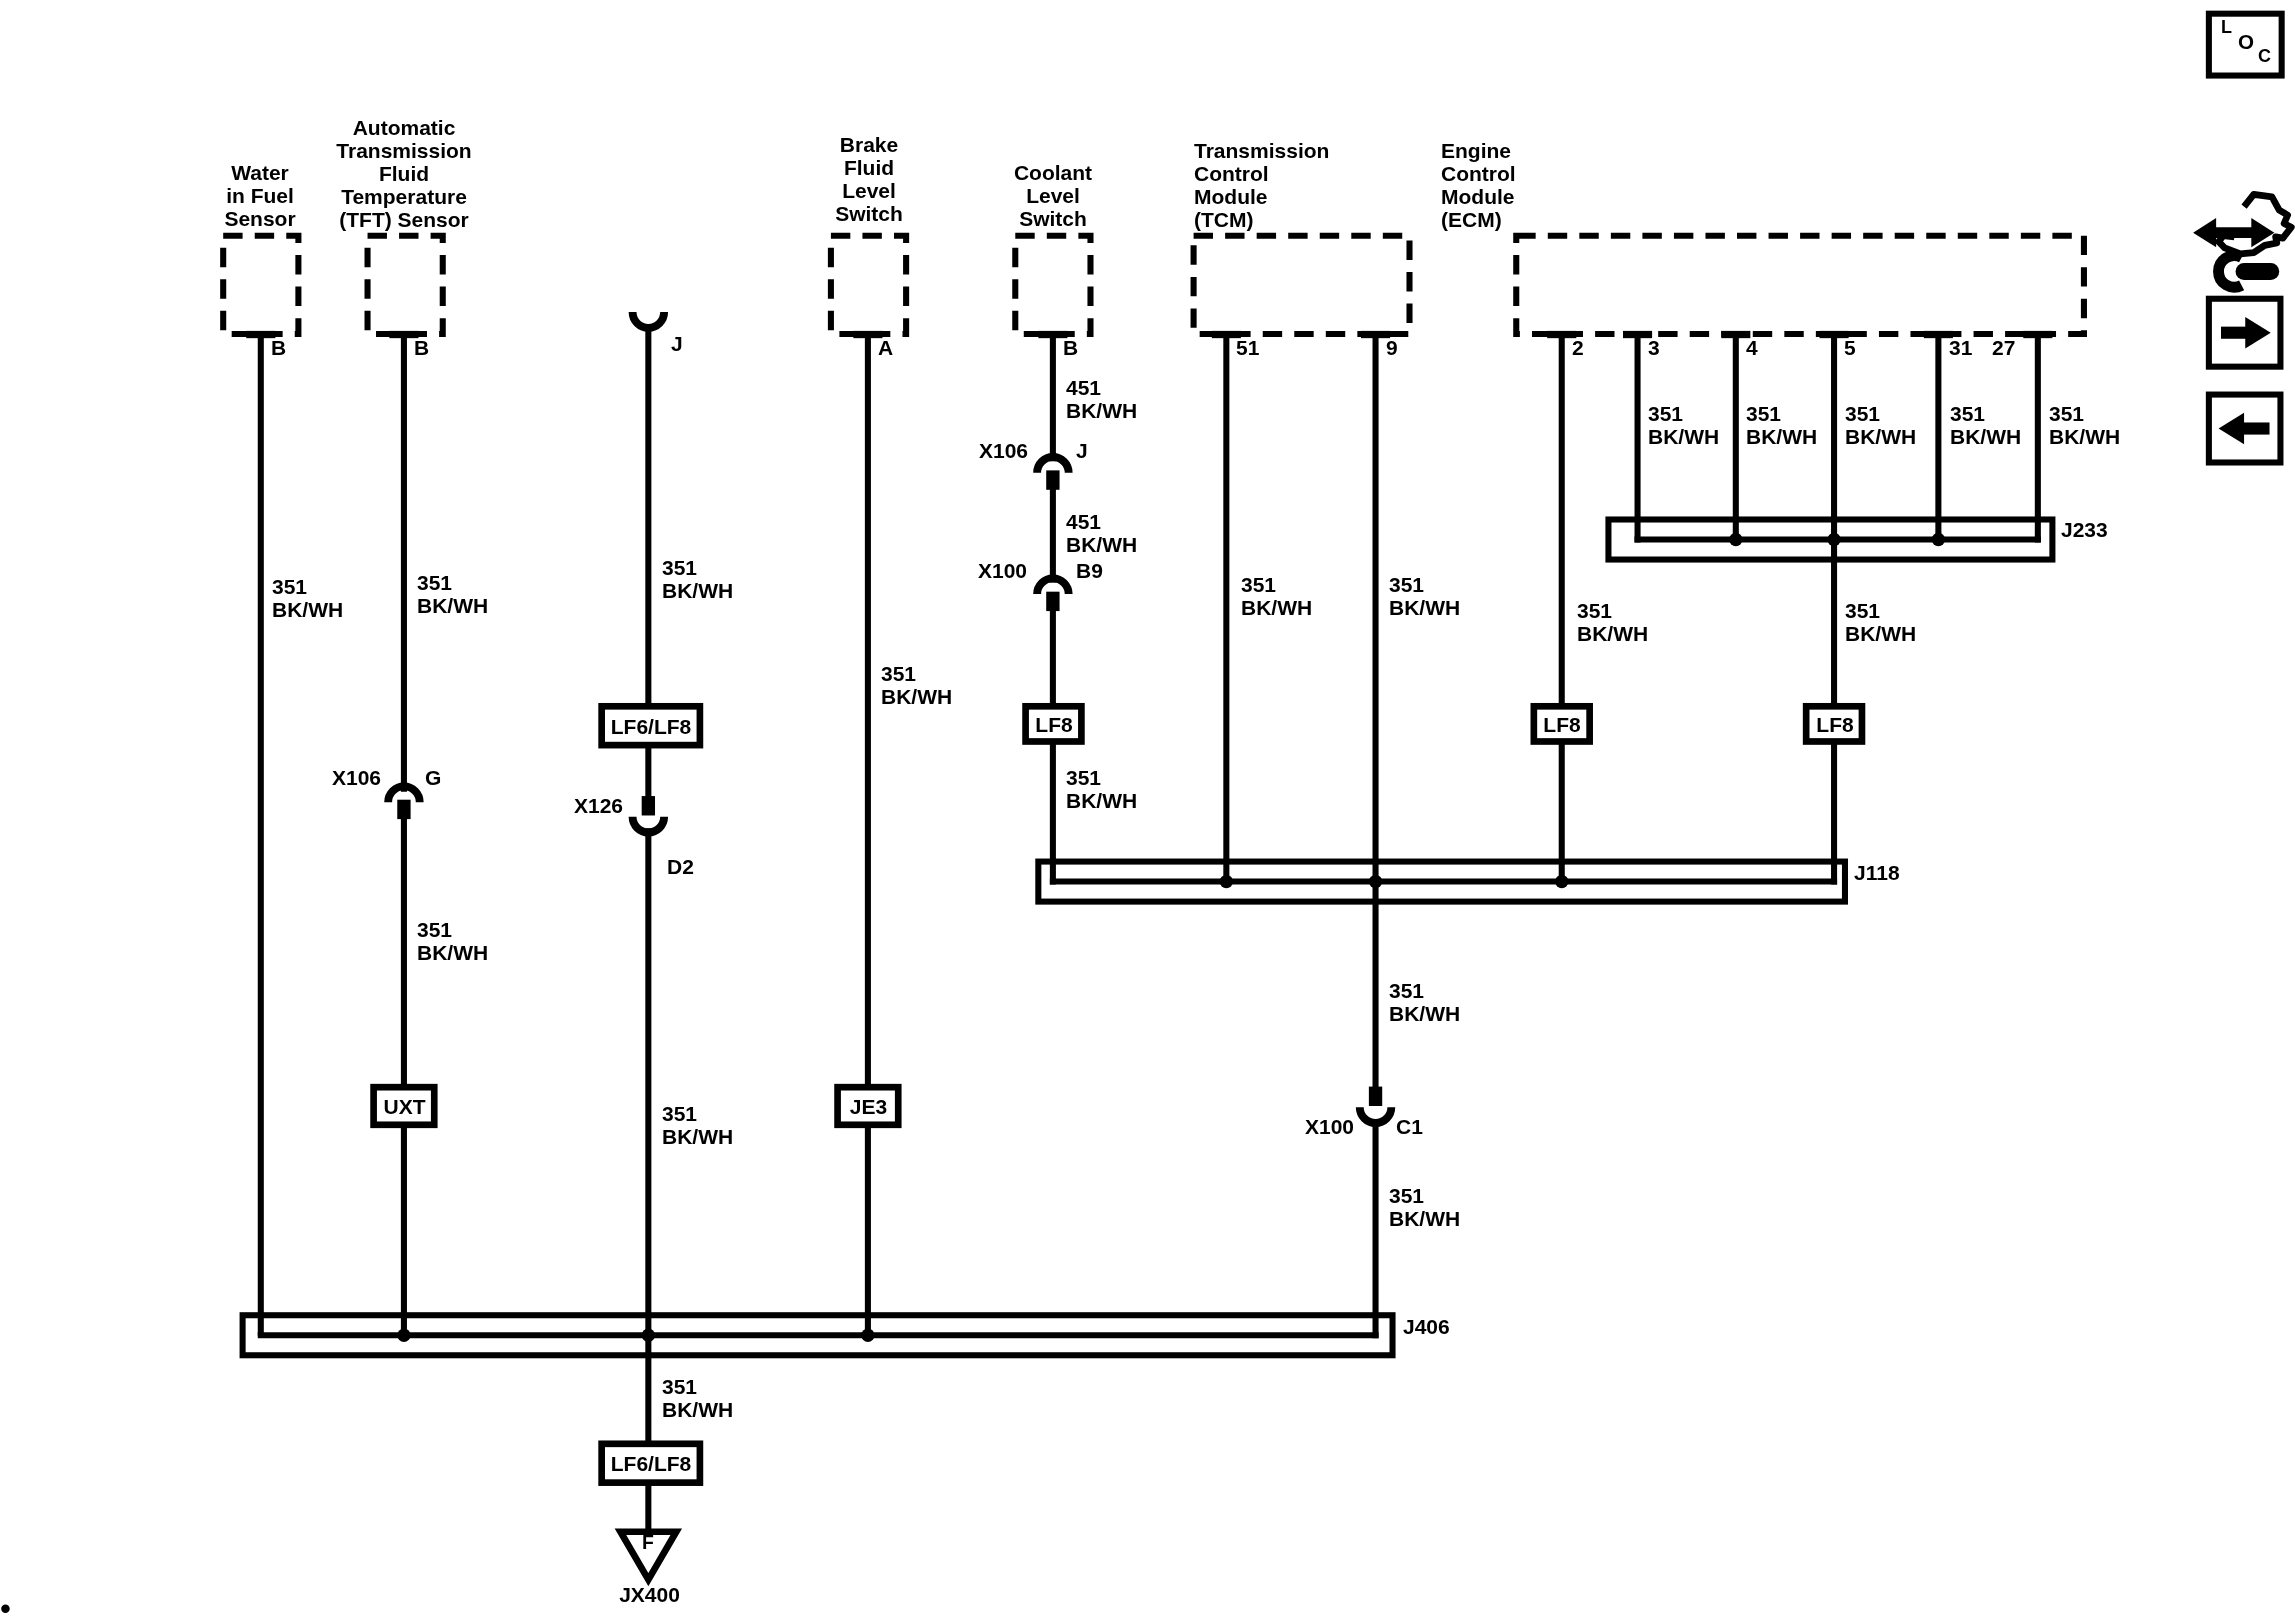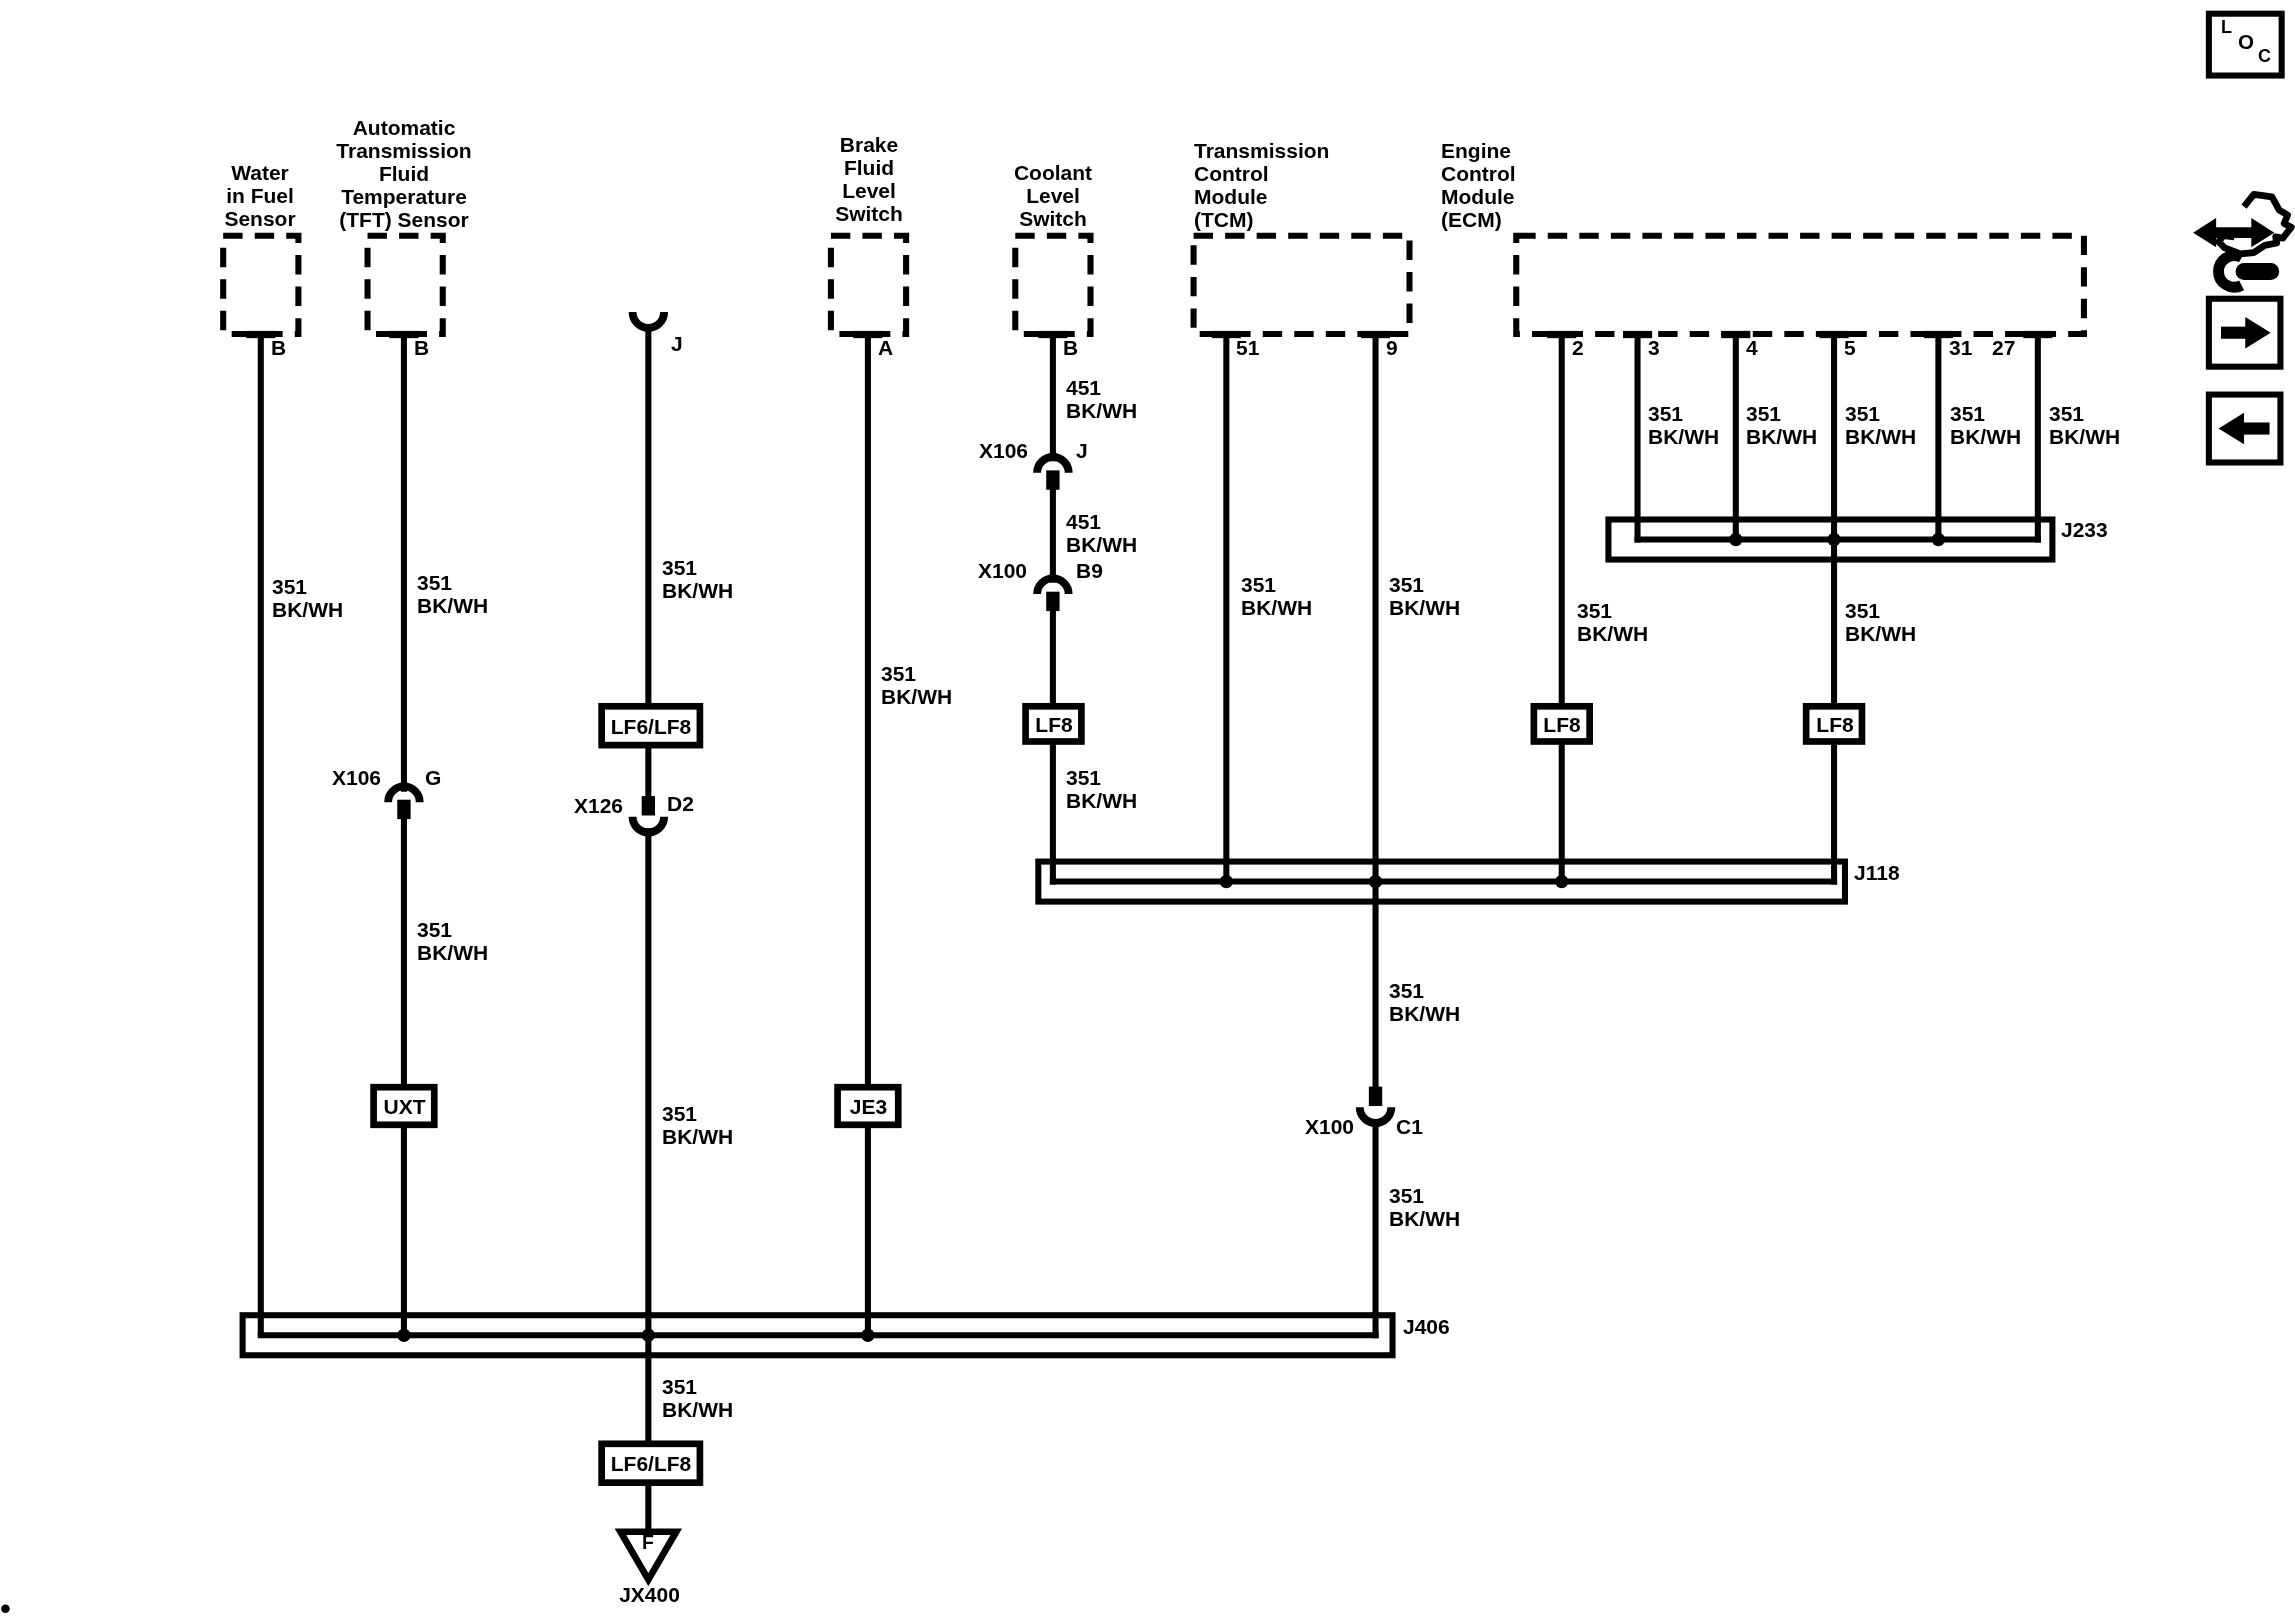--- a/index.html
+++ b/index.html
@@ -235,21 +235,21 @@
 <div class="lbl" style="left:662px;top:1375px">351
 BK/WH</div>
 
 <div class="lbl" style="left:332px;top:766px">X106</div>
 <div class="lbl" style="left:425px;top:766px">G</div>
 <div class="lbl" style="left:979px;top:439px">X106</div>
 <div class="lbl" style="left:1076px;top:439px">J</div>
 <div class="lbl" style="left:978px;top:559px">X100</div>
 <div class="lbl" style="left:1076px;top:559px">B9</div>
 <div class="lbl" style="left:574px;top:794px">X126</div>
-<div class="lbl" style="left:667px;top:792px">D2</div>
+<div class="lbl" style="left:667px;top:855px">D2</div>
 <div class="lbl" style="left:1305px;top:1115px">X100</div>
 <div class="lbl" style="left:1396px;top:1115px">C1</div>
 
 <div class="lbl ctr" style="left:602px;top:715px;width:98px">LF6/LF8</div>
 <div class="lbl ctr" style="left:1026px;top:713px;width:56px">LF8</div>
 <div class="lbl ctr" style="left:1534px;top:713px;width:56px">LF8</div>
 <div class="lbl ctr" style="left:1807px;top:713px;width:56px">LF8</div>
 <div class="lbl ctr" style="left:374px;top:1095px;width:61px">UXT</div>
 <div class="lbl ctr" style="left:838px;top:1095px;width:61px">JE3</div>
 <div class="lbl ctr" style="left:602px;top:1452px;width:98px">LF6/LF8</div>

